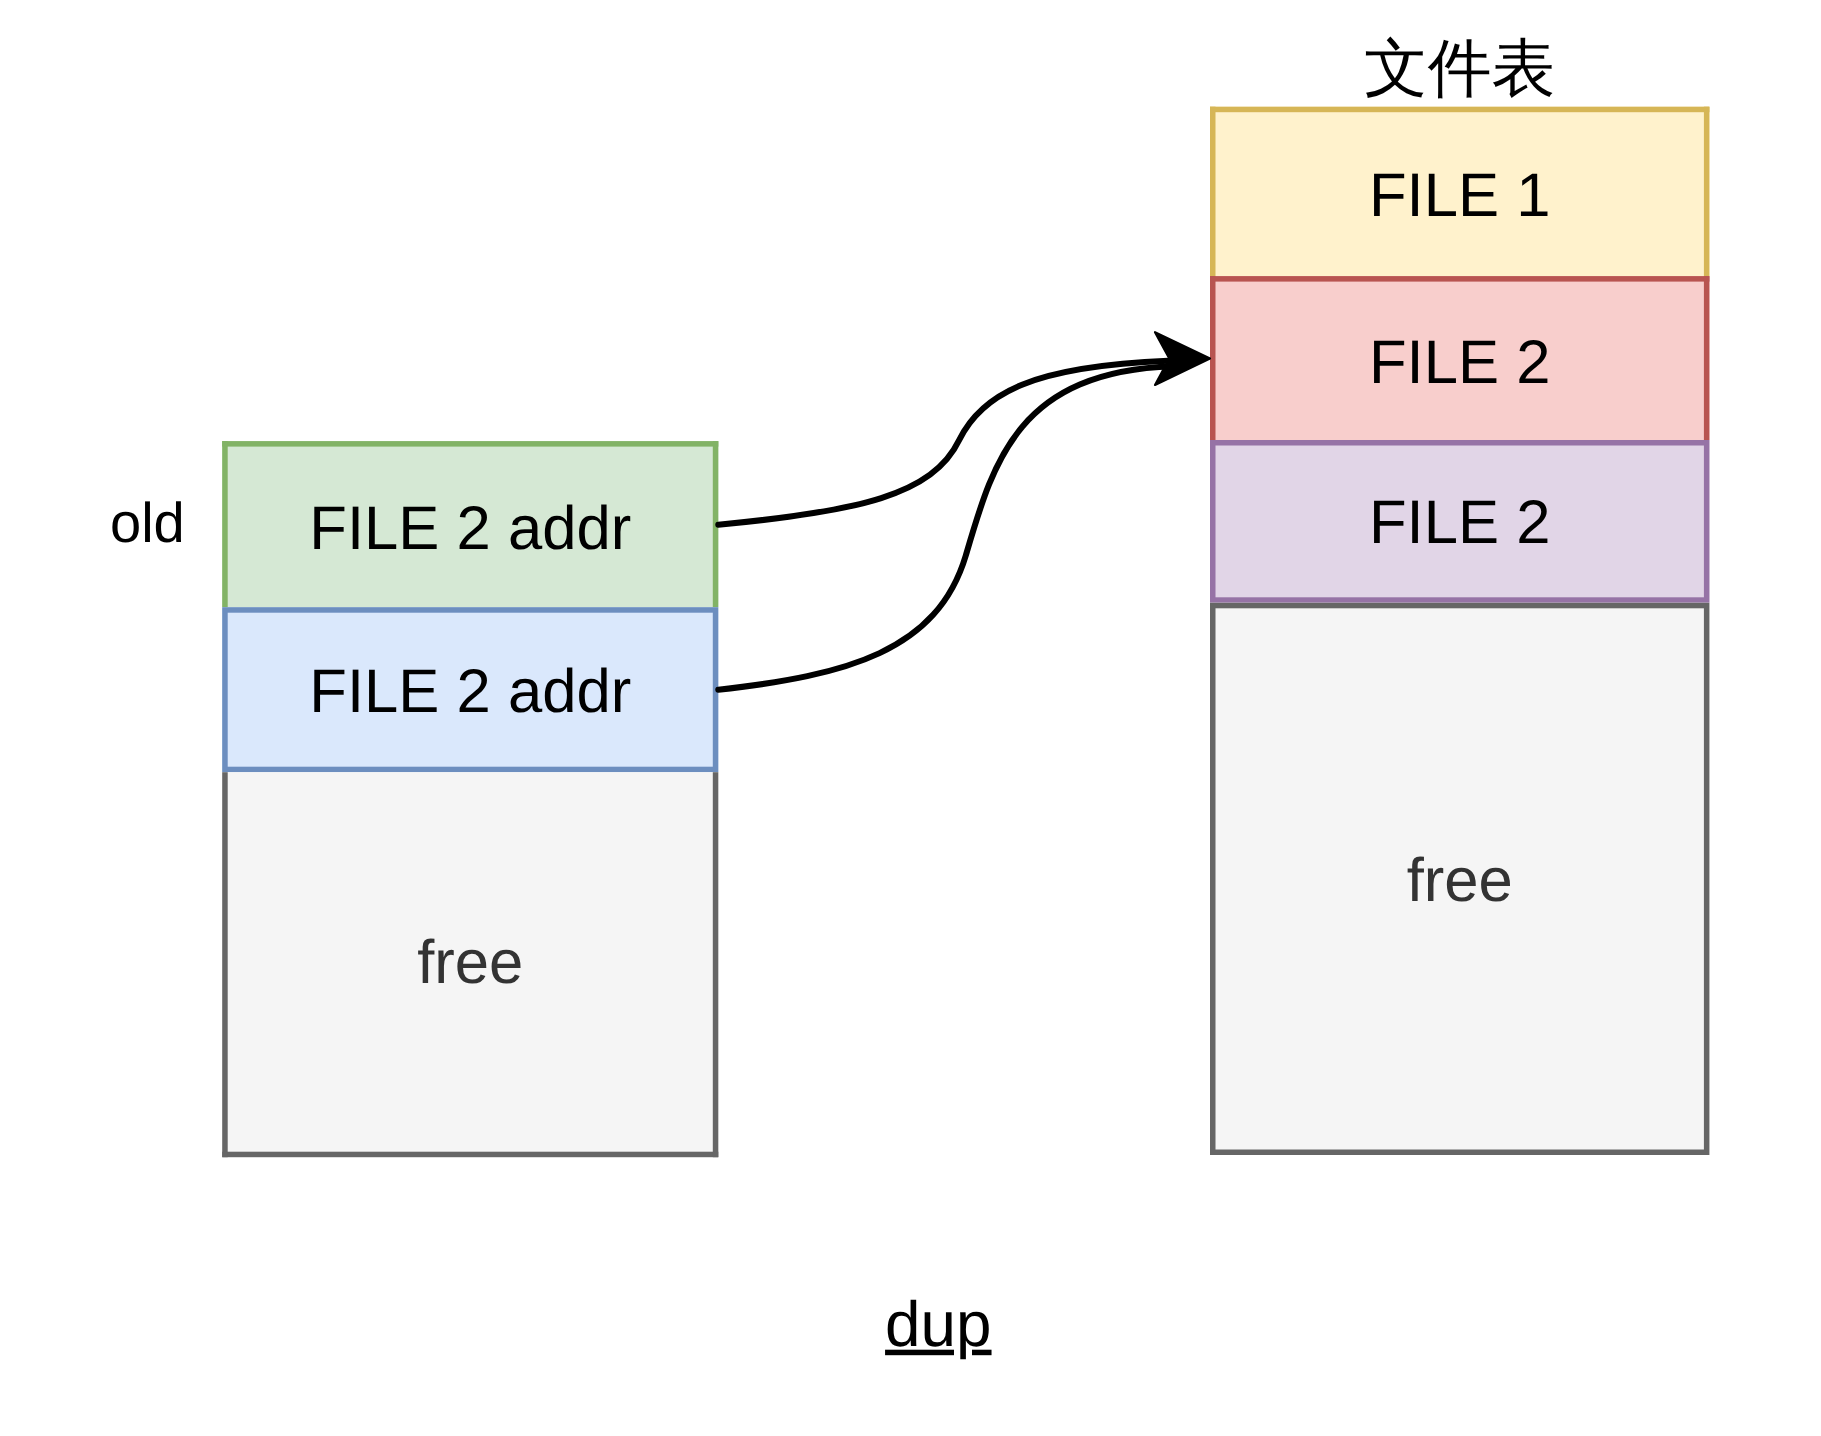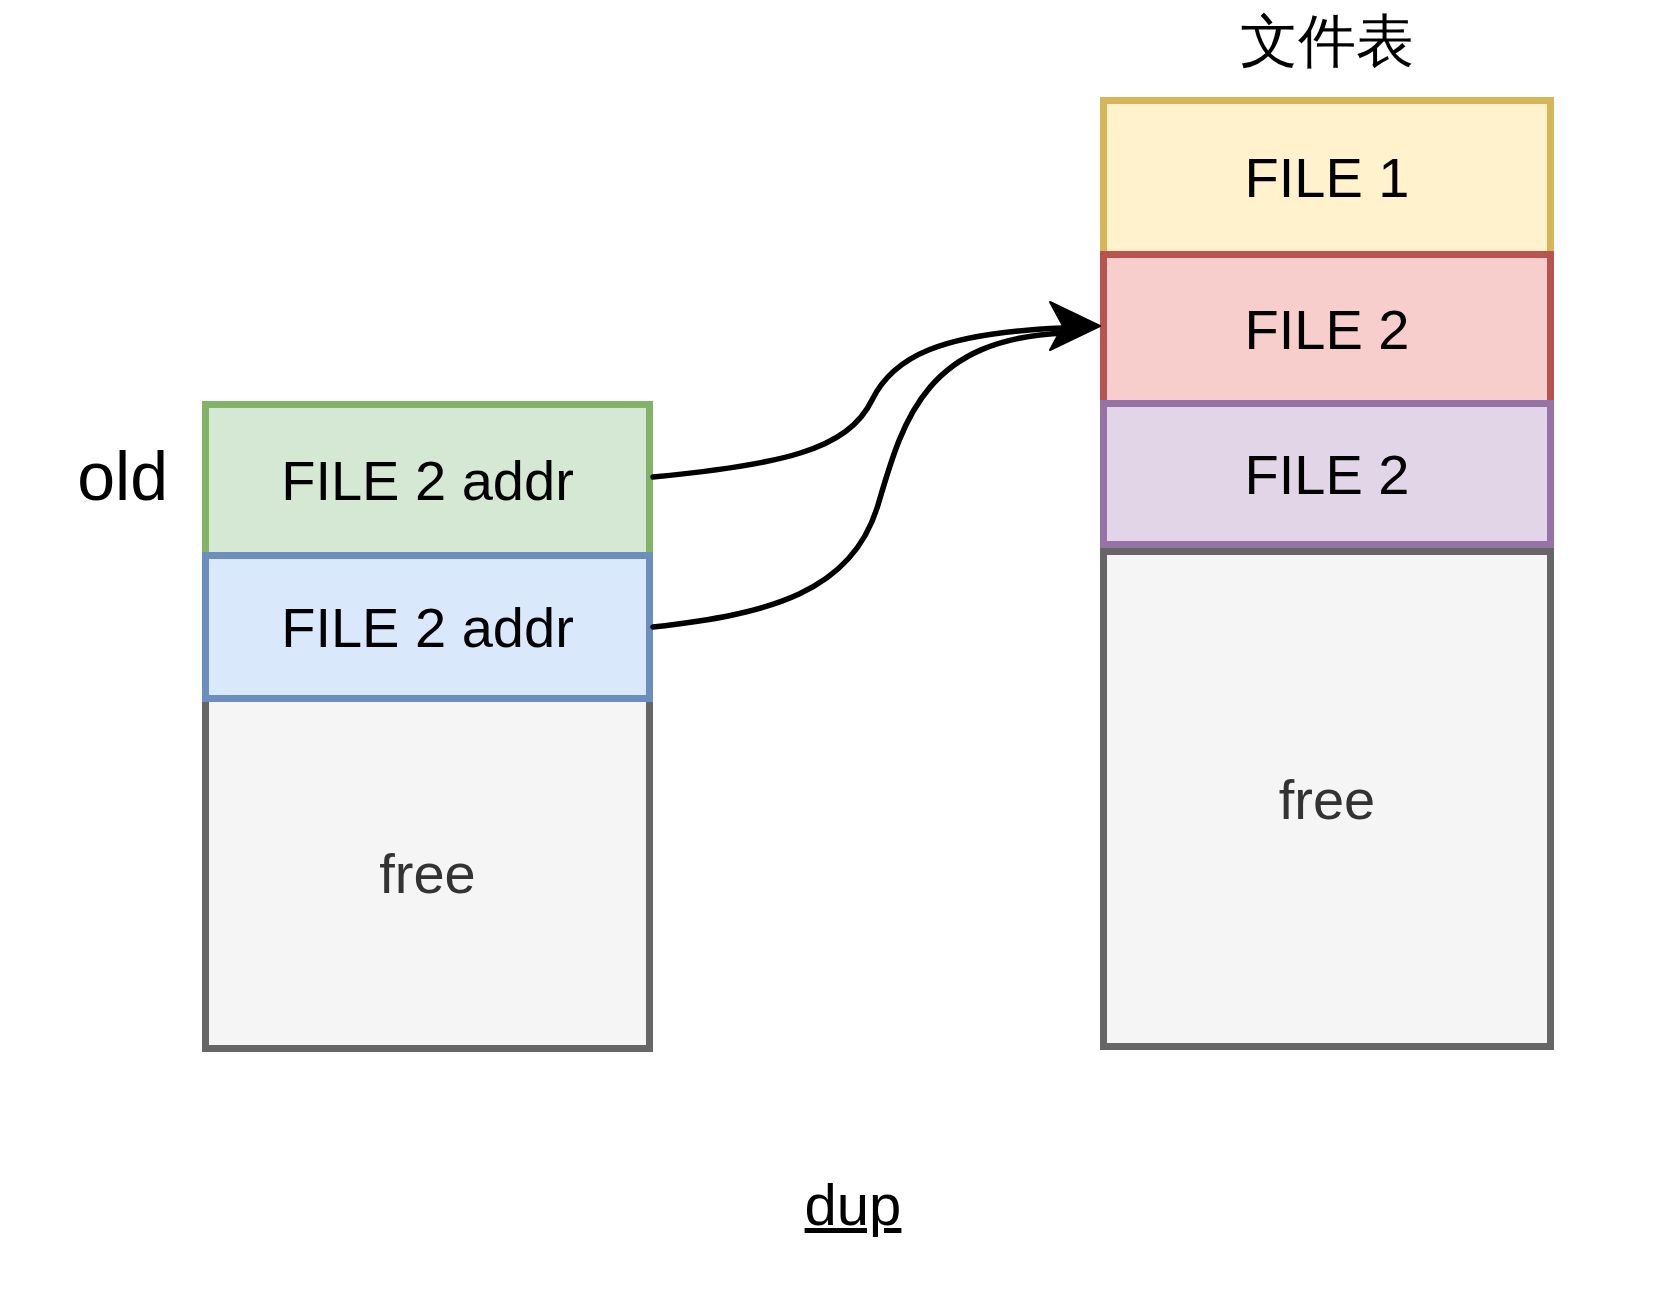--- a/index.html
+++ b/index.html
@@ -22,26 +22,26 @@
     line-height: 66px;
     text-align: center;
     white-space: nowrap;
   }
   .row {
     box-sizing: border-box;
     display: flex;
     align-items: center;
     justify-content: center;
     font-size: 56px;
-    border: 7px solid #404040;
+    border: 5px solid #404040;
   }
   .row.no-bottom { border-bottom: none; }
   .row.no-top { border-top: none; }
   .side-label {
-    font-size: 68px;
+    font-size: 51px;
     line-height: 66px;
     text-align: right;
     white-space: nowrap;
   }
   .caption {
     font-size: 58px;
     line-height: 66px;
     text-align: center;
     white-space: nowrap;
     text-decoration: underline;
@@ -68,21 +68,21 @@
       <span>FILE 2 addr</span>
     </div>
     <div class="abs row" style="left: 202px; top: 552px; width: 451px; height: 150px; background-color: rgb(218, 232, 252); border-color: rgb(108, 142, 191); color: rgb(0, 0, 0);">
       <span>FILE 2 addr</span>
     </div>
     <div class="abs row no-top" style="left: 202px; top: 702px; width: 451px; height: 350px; background-color: rgb(245, 245, 245); border-color: rgb(102, 102, 102); color: rgb(51, 51, 51);">
       <span>free</span>
     </div>
   </div>
 
-  <div class="abs title" style="left:1100px; top:8px; width:454px;">文件表</div>
+  <div class="abs title" style="left:1100px; top:30px; width:454px;">文件表</div>
 
   <div class="abs">
     <div class="abs row no-bottom" style="left: 1100px; top: 97px; width: 454px; height: 154px; background-color: rgb(255, 242, 204); border-color: rgb(214, 182, 86); color: rgb(0, 0, 0);">
       <span>FILE 1</span>
     </div>
     <div class="abs row no-bottom" style="left: 1100px; top: 251px; width: 454px; height: 149px; background-color: rgb(248, 206, 204); border-color: rgb(184, 84, 80); color: rgb(0, 0, 0);">
       <span>FILE 2</span>
     </div>
     <div class="abs row" style="left: 1100px; top: 400px; width: 454px; height: 148px; background-color: rgb(225, 213, 231); border-color: rgb(150, 115, 166); color: rgb(0, 0, 0);">
       <span>FILE 2</span>

